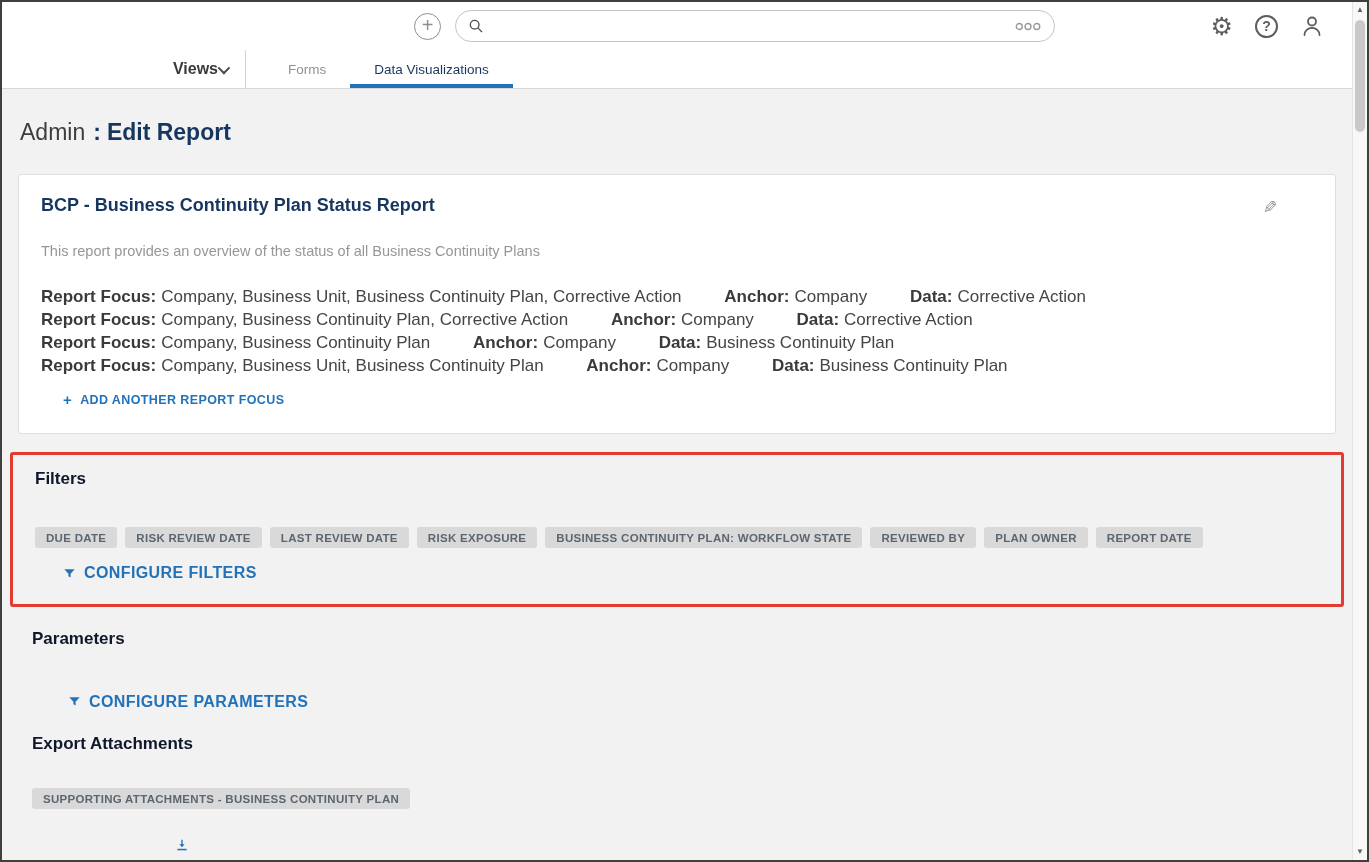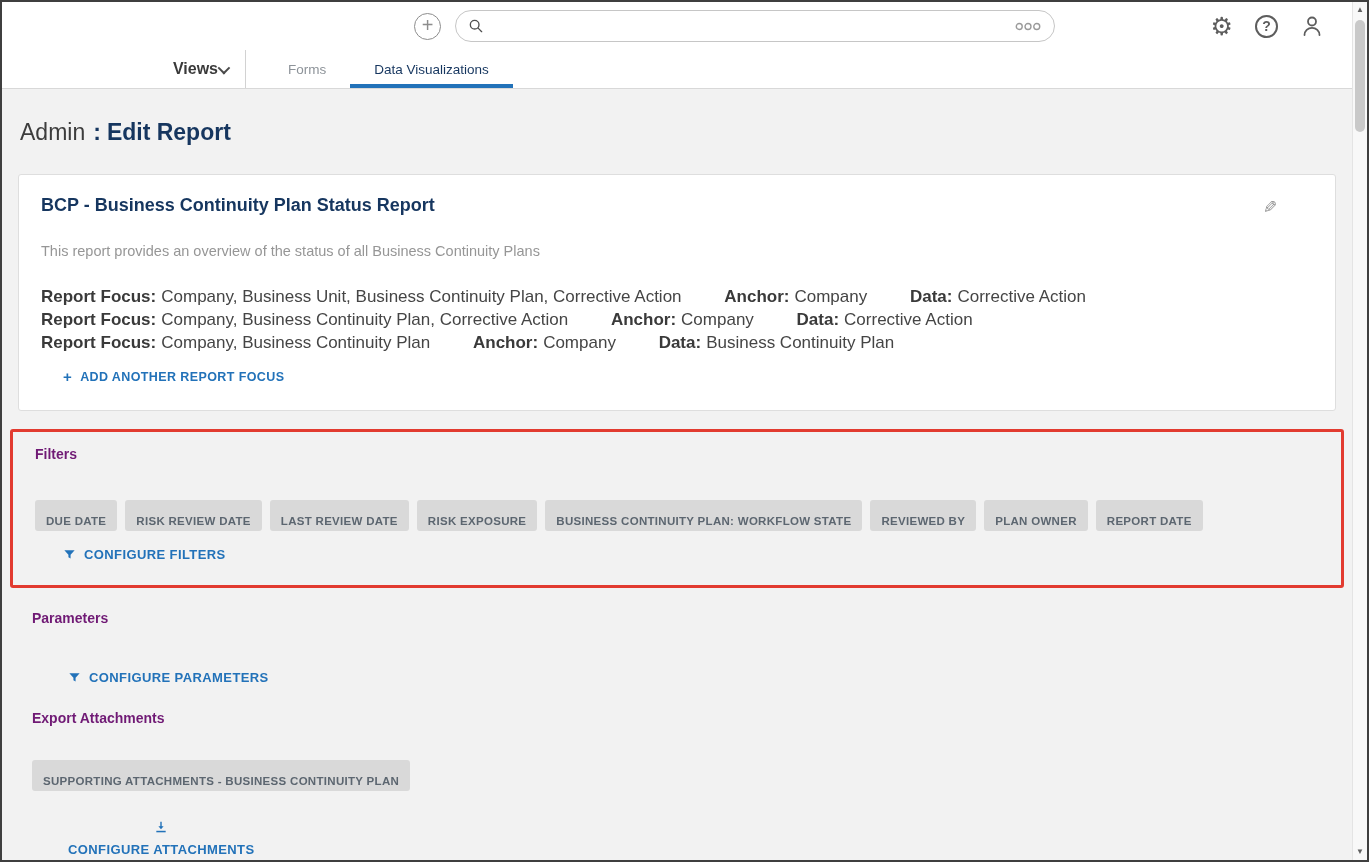--- a/index.html
+++ b/index.html
@@ -174,41 +174,41 @@
   .add-focus-link { margin: 14px 0 0 22px; }
   .plus-glyph { font-size: 15px; font-weight: bold; color: #2272b9; }
 
   .red-annotation {
     border: 3px solid #e23b30;
     border-radius: 3px;
     margin: 18px -8px 0 -8px;
     padding: 14px 20px 20px 22px;
   }
   .section-heading {
-    font-size: 14px;
+    font-size: 17px;
     font-weight: bold;
-    color: #701a75;
+    color: #0f172a;
   }
   .chip-row {
     display: flex;
     flex-wrap: wrap;
     gap: 8px;
     margin-top: 38px;
   }
   .chip {
     background: #d9d9d9;
     color: #5c6670;
     font-size: 11.5px;
     font-weight: bold;
     letter-spacing: 0.3px;
-    padding: 15px 11px 4px 11px;
+    padding: 5px 11px 4px 11px;
     border-radius: 3px;
     white-space: nowrap;
   }
-  .configure-link { margin: 16px 0 0 28px; font-size: 13px; }
+  .configure-link { margin: 16px 0 0 28px; font-size: 16px; }
 
   .section-plain { padding: 22px 22px 0 14px; }
   .section-plain .configure-link { margin-left: 36px; }
   .params-link { margin-top: 44px; }
   .attach-chips { margin-top: 34px; }
   .attach-link { margin-top: 29px; flex-direction: column; }
 
   
   .scrollbar {
     position: absolute;
@@ -308,20 +308,25 @@
           <div class="focus-row">
             <span class="b">Report Focus:</span><span>Company, Business Continuity Plan, Corrective Action</span>
             <span class="b gap">Anchor:</span><span>Company</span>
             <span class="b gap">Data:</span><span>Corrective Action</span>
           </div>
           <div class="focus-row">
             <span class="b">Report Focus:</span><span>Company, Business Continuity Plan</span>
             <span class="b gap">Anchor:</span><span>Company</span>
             <span class="b gap">Data:</span><span>Business Continuity Plan</span>
           </div>
+          <div class="focus-row">
+            <span class="b">Report Focus:</span><span>Company, Business Unit, Business Continuity Plan</span>
+            <span class="b gap">Anchor:</span><span>Company</span>
+            <span class="b gap">Data:</span><span>Business Continuity Plan</span>
+          </div>
         </div>
 
         <div class="link add-focus-link">
           <span class="plus-glyph">+</span>
           <span>ADD ANOTHER REPORT FOCUS</span>
         </div>
       </div>
 
       <div class="red-annotation">
         <div class="section-heading">Filters</div>

